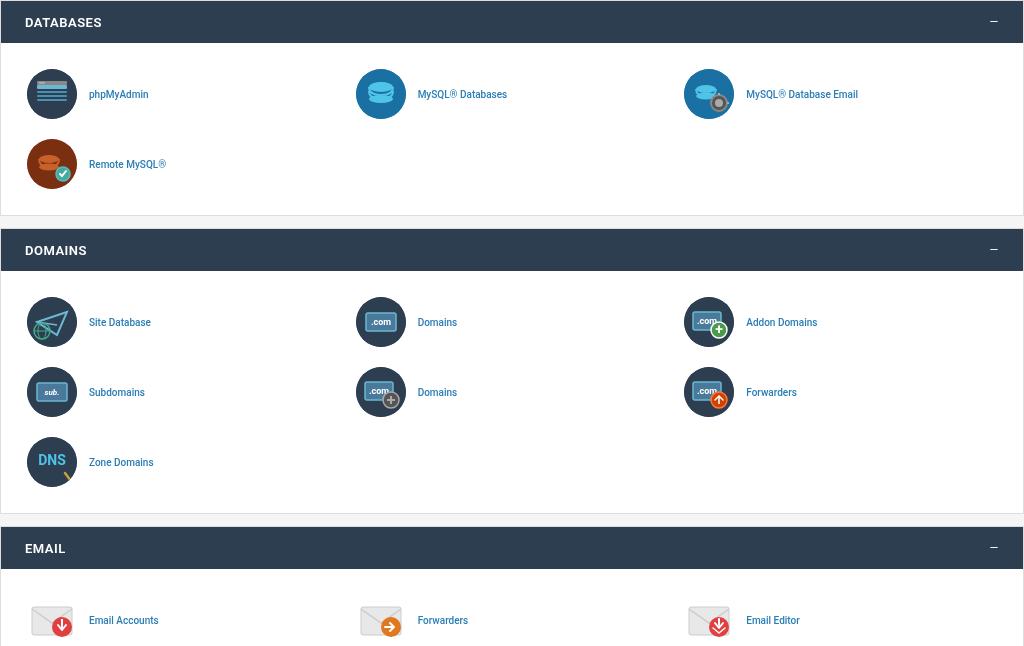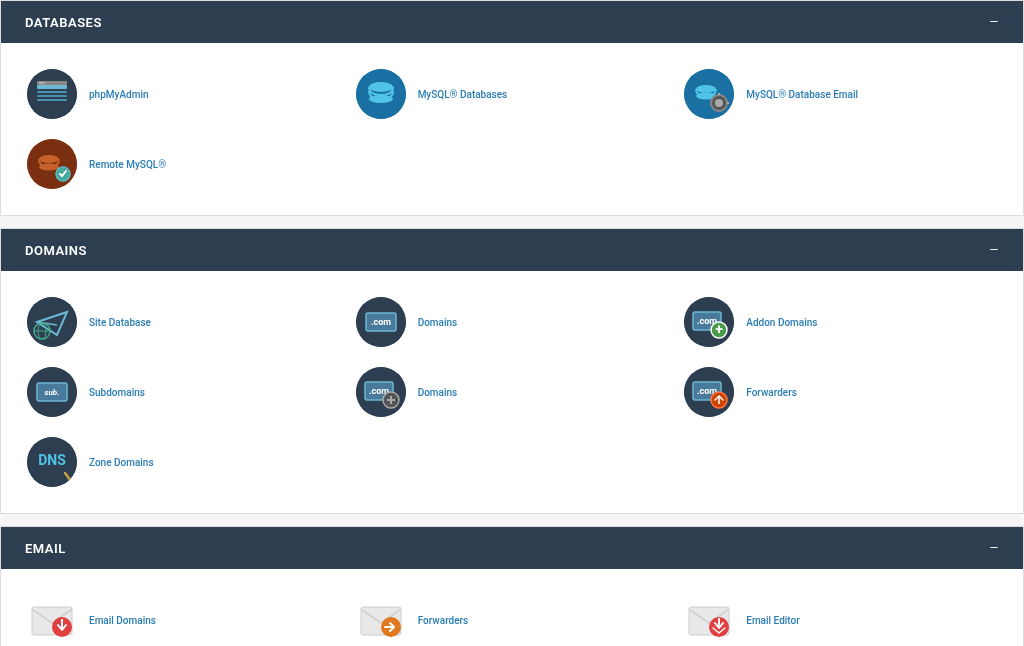--- a/index.html
+++ b/index.html
@@ -305,21 +305,21 @@
         <svg width="50" height="50" viewBox="0 0 50 50">
 
           <rect x="5" y="12" width="40" height="28" rx="2" fill="#e8e8e8" stroke="#ccc" stroke-width="1"></rect>
           <path d="M5 14 L25 28 L45 14" stroke="#ccc" stroke-width="1.5" fill="none"></path>
 
           <circle cx="35" cy="32" r="10" fill="#e04040" stroke="none"></circle>
           <path d="M31 30 L35 35 L39 30" stroke="#fff" stroke-width="2" fill="none" stroke-linecap="round" stroke-linejoin="round"></path>
           <line x1="35" y1="24" x2="35" y2="35" stroke="#fff" stroke-width="2"></line>
         </svg>
       </div>
-      <span class="item-label">Email Domains</span>
+      <span class="item-label">Email Accounts</span>
     </a>
 
     <a class="item" href="#">
       <div class="email-icon">
         <svg width="50" height="50" viewBox="0 0 50 50">
           <rect x="5" y="12" width="40" height="28" rx="2" fill="#e8e8e8" stroke="#ccc" stroke-width="1"></rect>
           <path d="M5 14 L25 28 L45 14" stroke="#ccc" stroke-width="1.5" fill="none"></path>
 
           <circle cx="35" cy="32" r="10" fill="#e07820" stroke="none"></circle>
           <path d="M29 32 L37 32" stroke="#fff" stroke-width="2" stroke-linecap="round"></path>

